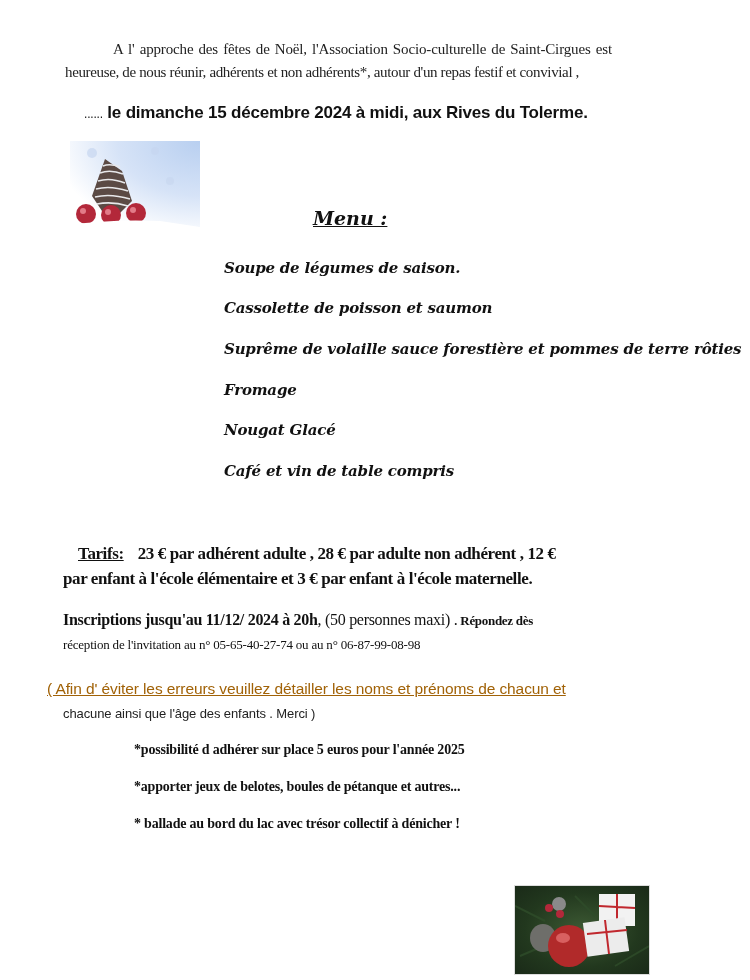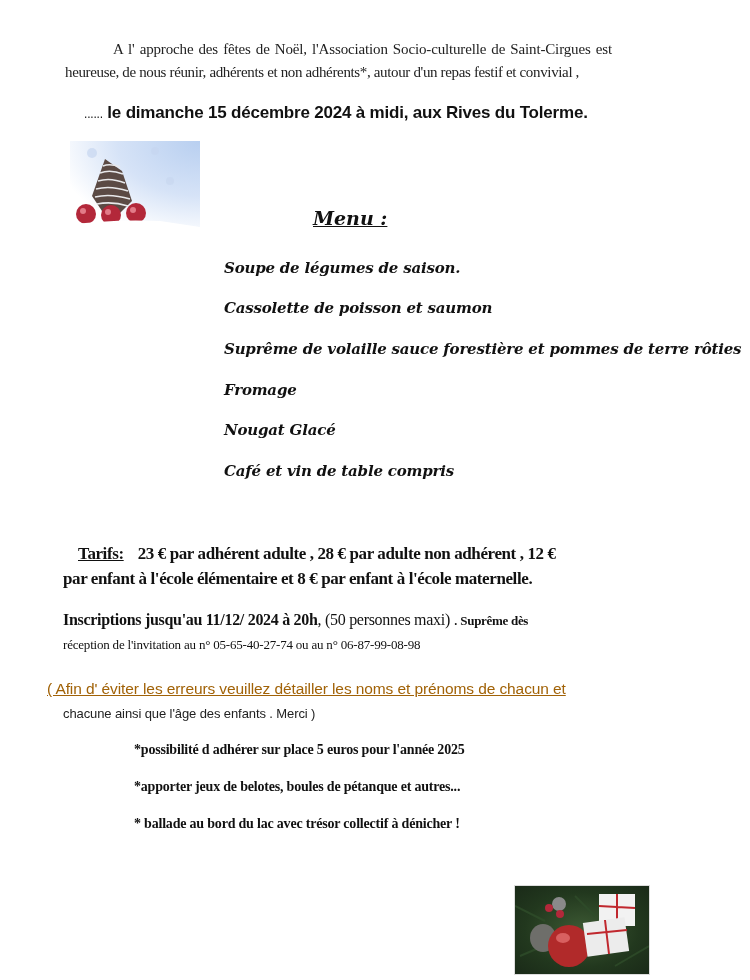--- a/index.html
+++ b/index.html
@@ -78,24 +78,24 @@
   <div class="abs script menu-item" style="top:259px">Soupe de légumes de saison.</div>
   <div class="abs script menu-item" style="top:299px">Cassolette de poisson et saumon</div>
   <div class="abs script menu-item" style="top:340px">Suprême de volaille sauce forestière et pommes de terre rôties</div>
   <div class="abs script menu-item" style="top:381px">Fromage</div>
   <div class="abs script menu-item" style="top:421px">Nougat Glacé</div>
   <div class="abs script menu-item" style="top:462px">Café et vin de table compris</div>
 
   <div class="abs serif tarifs1">
     <span class="lbl">Tarifs:</span><span>23 € par adhérent adulte , 28 € par adulte non adhérent , 12 €</span>
   </div>
-  <div class="abs serif tarifs2">par enfant à l'école élémentaire  et 8 € par enfant à l'école maternelle.</div>
+  <div class="abs serif tarifs2">par enfant à l'école élémentaire  et 3 € par enfant à l'école maternelle.</div>
 
   <div class="abs serif insc1">
-    <b>Inscriptions jusqu'au 11/12/ 2024 à 20h</b><span>, (50 personnes maxi) .</span><span class="sm"> Suprême dès</span>
+    <b>Inscriptions jusqu'au 11/12/ 2024 à 20h</b><span>, (50 personnes maxi) .</span><span class="sm"> Répondez dès</span>
   </div>
   <div class="abs serif insc2">réception de l'invitation au n° 05-65-40-27-74 ou au n° 06-87-99-08-98</div>
 
   <div class="abs sans note1">( Afin d' éviter les erreurs veuillez détailler les noms et prénoms de chacun et</div>
   <div class="abs sans note2">chacune ainsi que l'âge des enfants . Merci )</div>
 
   <div class="abs serif bullet" style="top:742px">*possibilité d adhérer sur place 5 euros pour l'année 2025</div>
   <div class="abs serif bullet" style="top:779px">*apporter jeux de belotes, boules de pétanque et autres...</div>
   <div class="abs serif bullet" style="top:816px">* ballade au bord du lac avec trésor collectif à dénicher !</div>
 

